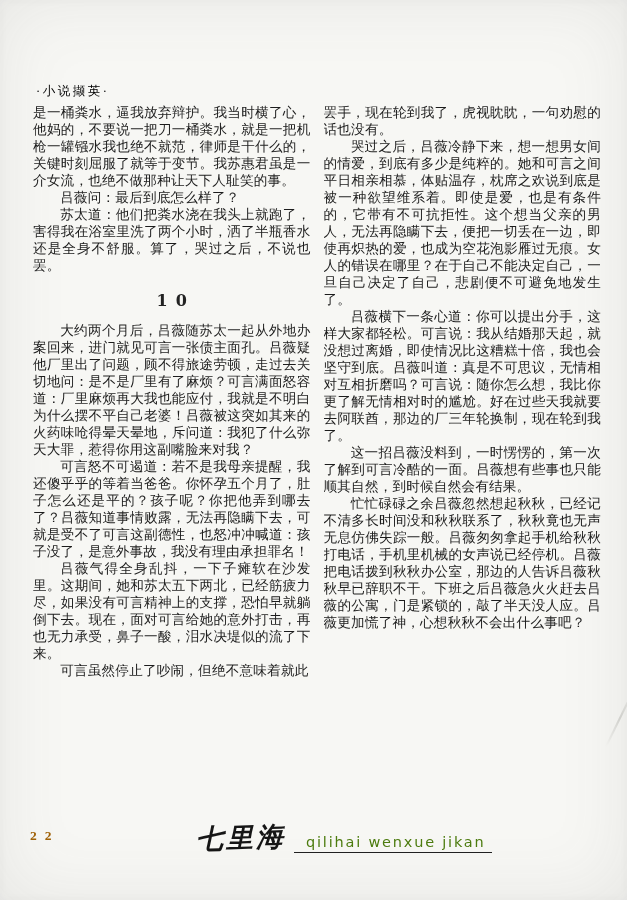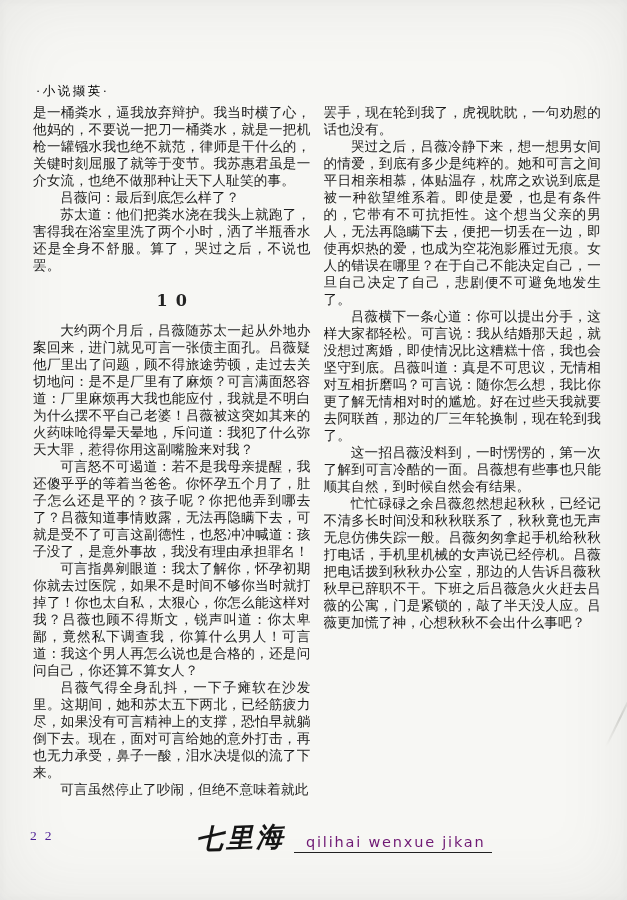--- a/index.html
+++ b/index.html
@@ -59,42 +59,43 @@
   .footer {
     position:absolute;
     left:0; top:820px;
     width:627px; height:46px;
   }
   .page-number {
     position:absolute;
     left:30px; top:8px;
     font-size:13.5px;
     letter-spacing:8px;
-    color:#4c1d95;
+    color:#a16207;
+    font-weight:bold;
   }
   .logo-group {
     position:absolute;
     left:196px; top:0;
     display:flex;
     align-items:flex-end;
   }
   .logo-cn {
     font-size:27px;
     font-weight:bold;
     font-style:italic;
     letter-spacing:3px;
     transform:rotate(-2deg);
     color:#161616;
   }
   .logo-roman {
     font-family:"DejaVu Sans","Liberation Sans",sans-serif;
     font-size:14.5px;
     letter-spacing:1.8px;
     font-weight:500;
-    color:#701a75;
+    color:#4d7c0f;
     border-bottom:1.6px solid #222;
     padding:0 6px 2px 12px;
     margin-left:8px;
     margin-bottom:3px;
     text-align:center;
   }
   .scan-artifact {
     position:absolute;
     right:6px; top:686px;
     width:2px; height:64px;
@@ -115,21 +116,20 @@
     <div class="col">
       <div>
           <p class="para">是一桶粪水，逼我放弃辩护。我当时横了心，他妈的，不要说一把刀一桶粪水，就是一把机枪一罐镪水我也绝不就范，律师是干什么的，关键时刻屈服了就等于变节。我苏惠君虽是一介女流，也绝不做那种让天下人耻笑的事。</p>
           <p class="para indent">吕薇问：最后到底怎么样了？</p>
           <p class="para indent">苏太道：他们把粪水浇在我头上就跑了，害得我在浴室里洗了两个小时，洒了半瓶香水还是全身不舒服。算了，哭过之后，不说也罢。</p>
         </div>
       <div class="section-heading">10</div>
       <div>
           <p class="para indent">大约两个月后，吕薇随苏太一起从外地办案回来，进门就见可言一张债主面孔。吕薇疑他厂里出了问题，顾不得旅途劳顿，走过去关切地问：是不是厂里有了麻烦？可言满面怒容道：厂里麻烦再大我也能应付，我就是不明白为什么摆不平自己老婆！吕薇被这突如其来的火药味呛得晕天晕地，斥问道：我犯了什么弥天大罪，惹得你用这副嘴脸来对我？</p>
           <p class="para indent">可言怒不可遏道：若不是我母亲提醒，我还傻乎乎的等着当爸爸。你怀孕五个月了，肚子怎么还是平的？孩子呢？你把他弄到哪去了？吕薇知道事情败露，无法再隐瞒下去，可就是受不了可言这副德性，也怒冲冲喊道：孩子没了，是意外事故，我没有理由承担罪名！</p>
-          <p class="para indent">可言指鼻剜眼道：我太了解你，怀孕初期你就去过医院，如果不是时间不够你当时就打掉了！你也太自私，太狠心，你怎么能这样对我？吕薇也顾不得斯文，锐声叫道：你太卑鄙，竟然私下调查我，你算什么男人！可言道：我这个男人再怎么说也是合格的，还是问问自己，你还算不算女人？</p>
           <p class="para indent">吕薇气得全身乱抖，一下子瘫软在沙发里。这期间，她和苏太五下两北，已经筋疲力尽，如果没有可言精神上的支撑，恐怕早就躺倒下去。现在，面对可言给她的意外打击，再也无力承受，鼻子一酸，泪水决堤似的流了下来。</p>
           <p class="para indent">可言虽然停止了吵闹，但绝不意味着就此</p>
         </div>
     </div>
 
     <div class="col">
       <div>
           <p class="para">罢手，现在轮到我了，虎视眈眈，一句劝慰的话也没有。</p>
           <p class="para indent">哭过之后，吕薇冷静下来，想一想男女间的情爱，到底有多少是纯粹的。她和可言之间平日相亲相慕，体贴温存，枕席之欢说到底是被一种欲望维系着。即使是爱，也是有条件的，它带有不可抗拒性。这个想当父亲的男人，无法再隐瞒下去，便把一切丢在一边，即使再炽热的爱，也成为空花泡影雁过无痕。女人的错误在哪里？在于自己不能决定自己，一旦自己决定了自己，悲剧便不可避免地发生了。</p>
           <p class="para indent">吕薇横下一条心道：你可以提出分手，这样大家都轻松。可言说：我从结婚那天起，就没想过离婚，即使情况比这糟糕十倍，我也会坚守到底。吕薇叫道：真是不可思议，无情相对互相折磨吗？可言说：随你怎么想，我比你更了解无情相对时的尴尬。好在过些天我就要去阿联酋，那边的厂三年轮换制，现在轮到我了。</p>

